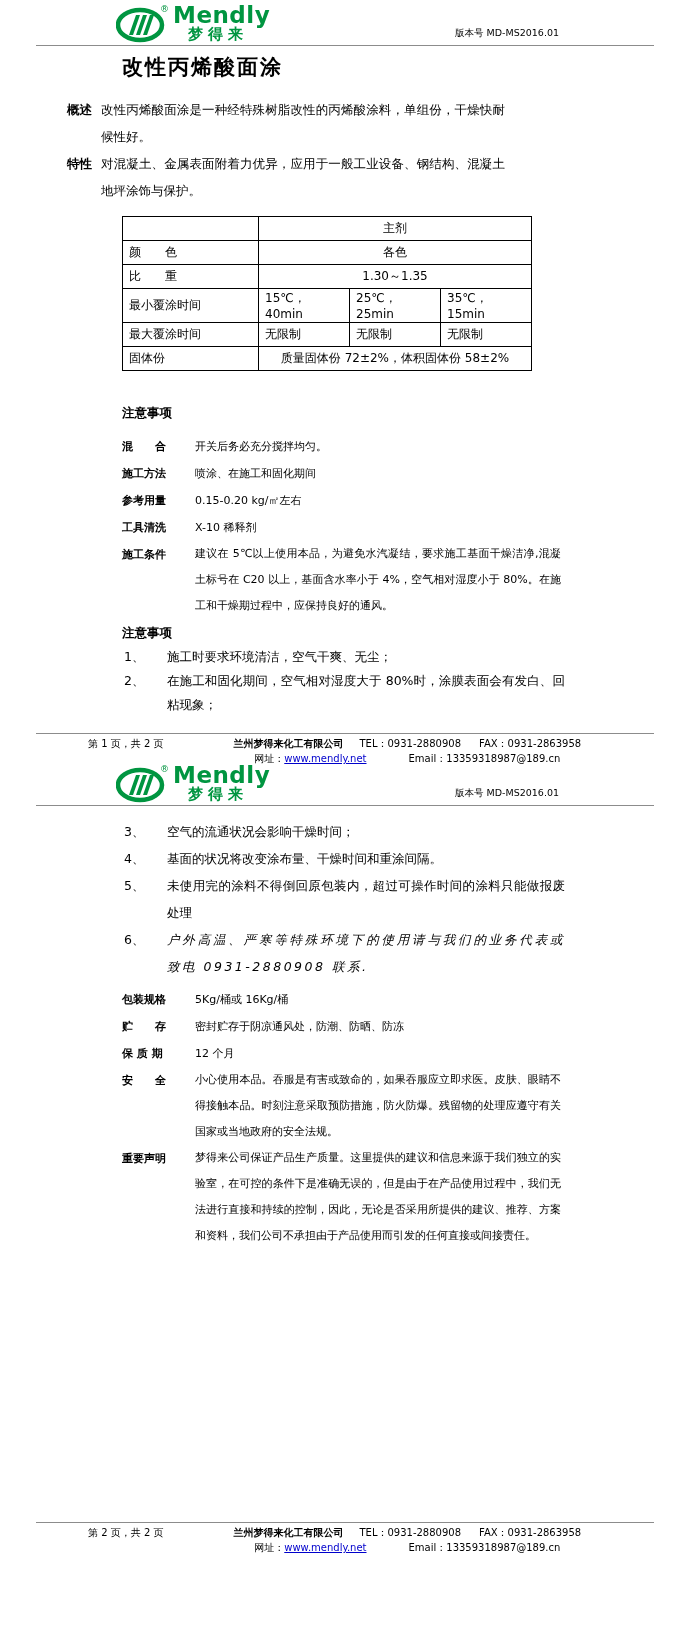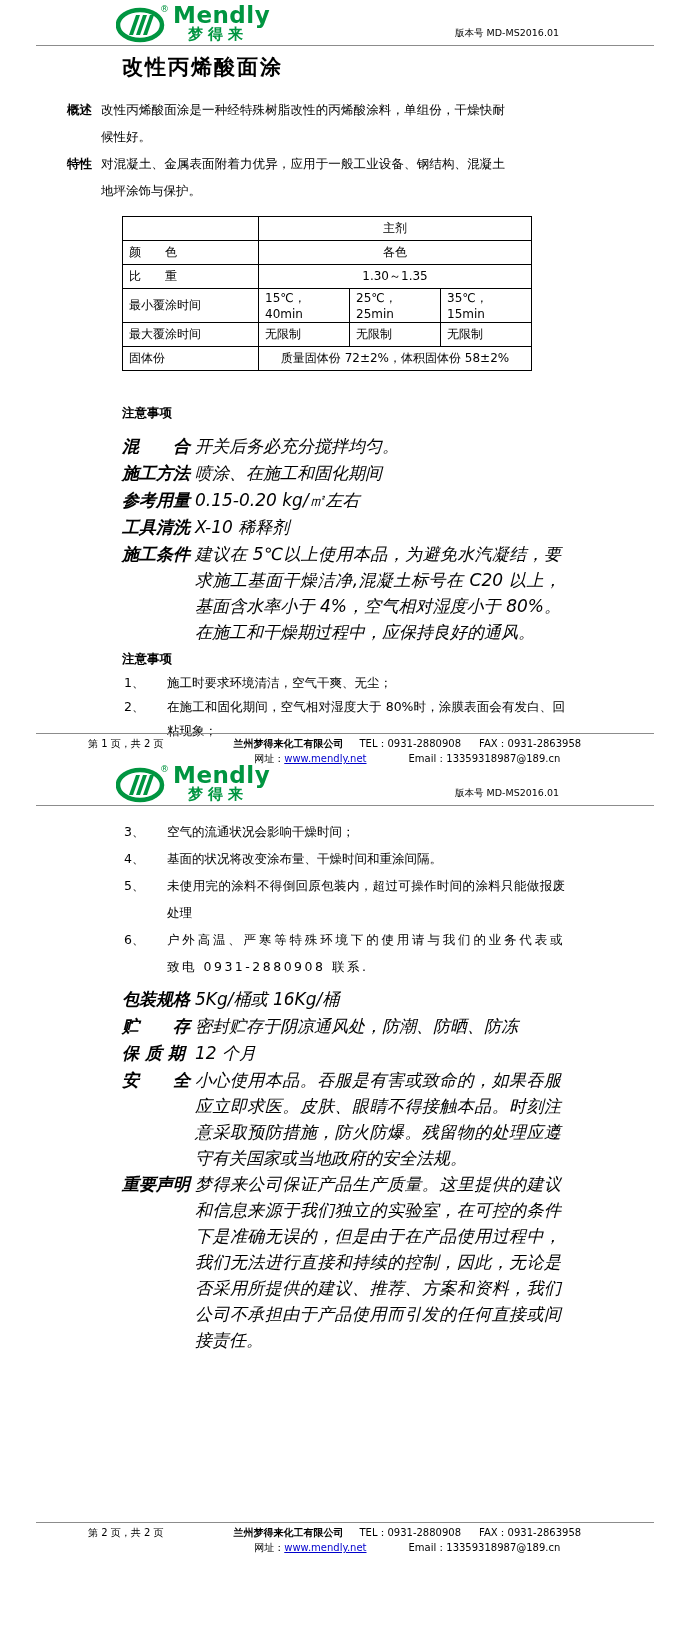--- a/index.html
+++ b/index.html
@@ -30,34 +30,34 @@
 
   .h2 { margin:4px 0 0 122px; font-size:12.5px; font-weight:bold; line-height:22px; }
 
   .tbl { border-collapse:collapse; margin:12px 0 0 122px; }
   .tbl td { border:1px solid #000; font-size:12px; height:24px; padding:1px 6px; }
   .tbl td.lab { width:136px;margin-top:28px; }
   .tbl td.d  { width:91px; }
   .tbl td.c  { text-align:center; }
 
   .cons-h { margin:30px 0 0 122px; font-size:12.5px; font-weight:bold; line-height:24px; }
-  .kv { display:flex; margin-left:122px; font-size:17px; line-height:27px;font-style:italic; }
+  .kv { display:flex; margin-left:122px; font-size:11px; line-height:27px; }
   .kv .lab { width:73px; flex:none; font-weight:bold; }
   .kv .txt { width:366px; text-align:justify; }
   .kv.ml .txt { line-height:26px; }
   .first-kv { margin-top:8px; }
   .items-start { margin-top:6px;align-items:flex-end; }
 
   .notes-h { margin:2px 0 0 122px; font-size:12.5px; font-weight:bold; line-height:24px; }
   .note { display:flex; margin-left:124px; font-size:12.5px; line-height:24px; }
   .note .num { width:43px; flex:none; }
   .note .txt { width:398px; text-align:justify; }
   .pg2 .note { line-height:27px; }
   .pg2 .notes-start { margin-top:12px; }
-  .note.spread .txt { letter-spacing:2.5px; }
+  .note.spread .txt { letter-spacing:2.5px;font-style:italic; }
 
   .ftr { position:absolute; left:0; width:100%; }
   .pg1 .ftr { top:733px; }
   .pg2 .ftr { top:762px; }
   .ftr-line { border:none; border-top:1px solid #8c8c8c; margin:0 33px 2px 36px; height:0; }
   .ftr-row { display:flex; font-size:10px; line-height:15px; }
   .pageno { margin-left:88px; flex:none; white-space:nowrap; }
   .contact { margin-left:70px; text-align:center; }
   .company { font-weight:bold; margin-right:16px; }
   .tel { margin-right:18px; }

